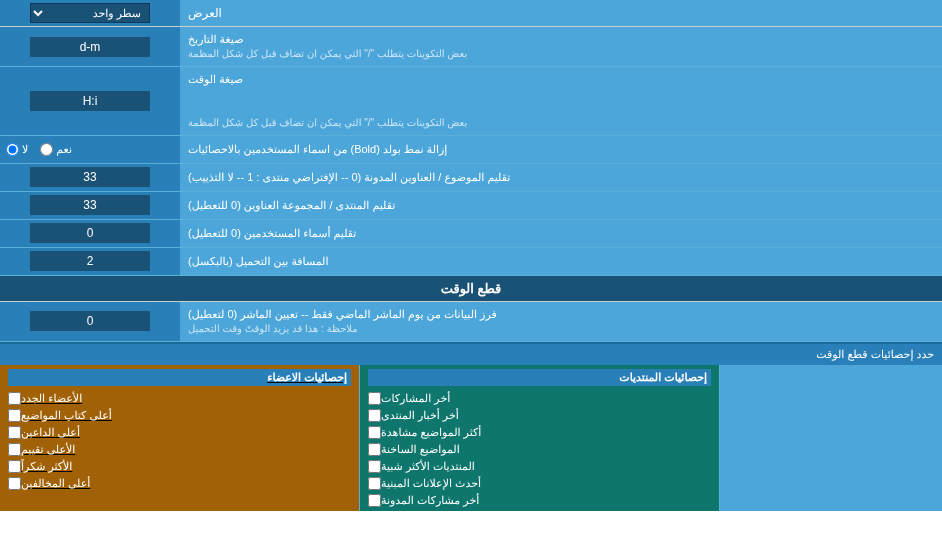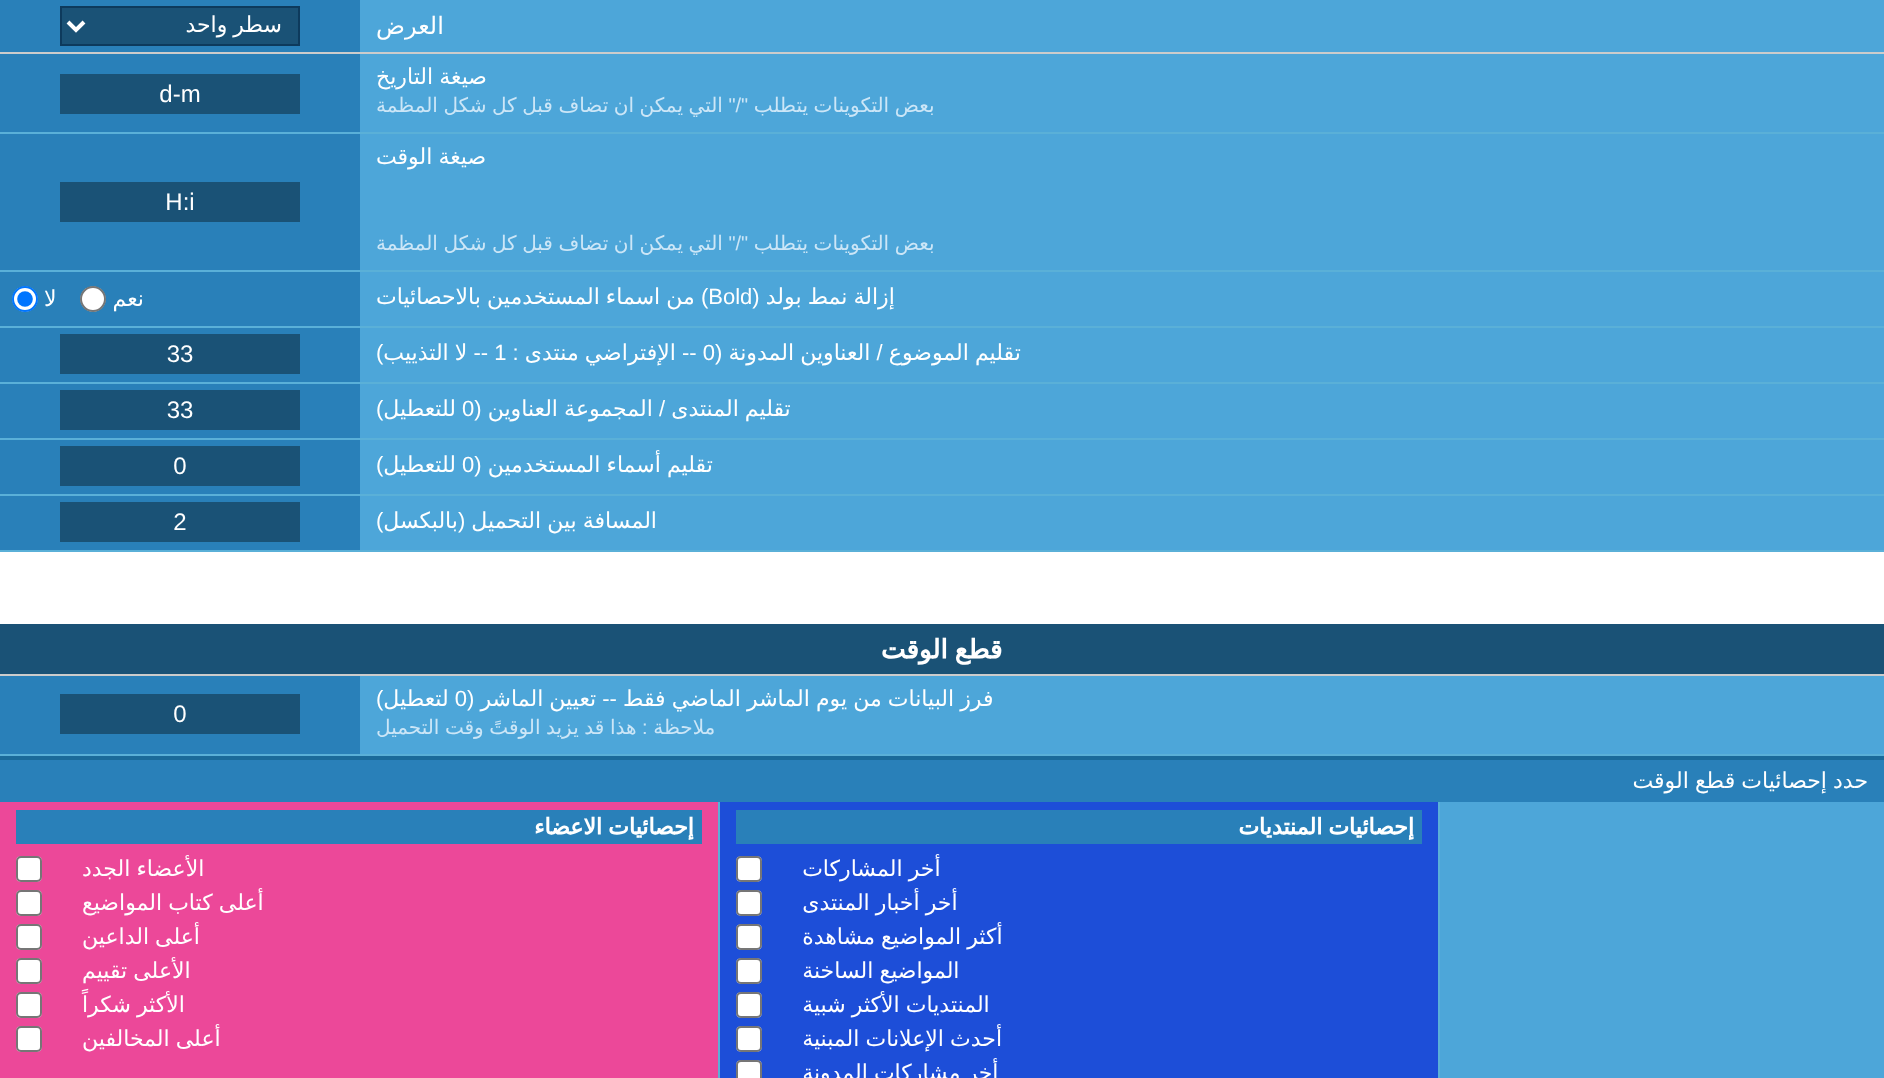--- a/index.html
+++ b/index.html
@@ -17,21 +17,20 @@
 
     
     .section-header {
       background: #1a5276;
       color: #fff;
       text-align: center;
       padding: 5px;
       font-weight: bold;
       font-size: 13px;
       border-bottom: 1px solid #ccc;
-      margin-top: 36px;
     }
     .radio-option {
       display: flex;
       align-items: center;
       gap: 3px;
       color: #fff;
       font-size: 11px;
     }
 
     
@@ -147,21 +146,21 @@
       font-size: 11px;
       font-weight: bold;
       text-align: right;
       margin-bottom: 2px;
       background: #2980b9;
       padding: 2px 4px;
     }
     .cb-item {
       display: flex;
       align-items: center;
-      gap: 20px;
+      gap: 0;
       color: #fff;
       font-size: 11px;
       justify-content: flex-end;
     }
   </style>
 </head>
 <body>
 
 <div class="main-container">
 
@@ -264,21 +263,21 @@
 
   <div class="checkboxes-outer">
     <div class="checkboxes-header-row">
       <span>حدد إحصائيات قطع الوقت</span>
     </div>
     <div class="checkboxes-three-cols">
 
       <div class="cb-col" style="flex:0.6; background:#4da6d9;">
       </div>
 
-      <div class="cb-col" style="background:#1d4ed8;">
+      <div class="cb-col" style="background:#0f766e;">
         <div class="cb-col-title">إحصائيات المنتديات</div>
         <div class="cb-item">
           <span>أخر المشاركات</span>
           <input type="checkbox" style="">
         </div>
         <div class="cb-item">
           <span>أخر أخبار المنتدى</span>
           <input type="checkbox" style="">
         </div>
         <div class="cb-item">
@@ -296,21 +295,21 @@
         <div class="cb-item">
           <span>أحدث الإعلانات المبنية</span>
           <input type="checkbox" style="">
         </div>
         <div class="cb-item">
           <span>أخر مشاركات المدونة</span>
           <input type="checkbox" style="">
         </div>
       </div>
 
-      <div class="cb-col" style="background:#ec4899;">
+      <div class="cb-col" style="background:#a16207;text-decoration:underline;">
         <div class="cb-col-title">إحصائيات الاعضاء</div>
         <div class="cb-item">
           <span>الأعضاء الجدد</span>
           <input type="checkbox" style="">
         </div>
         <div class="cb-item">
           <span>أعلى كتاب المواضيع</span>
           <input type="checkbox" style="">
         </div>
         <div class="cb-item">

